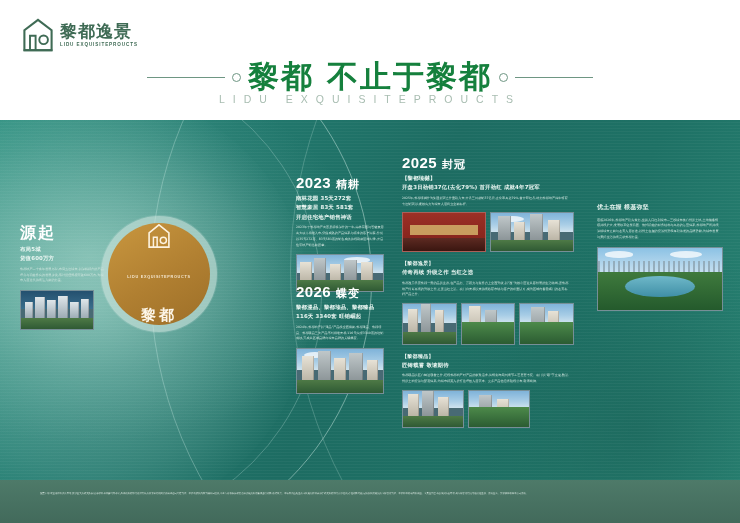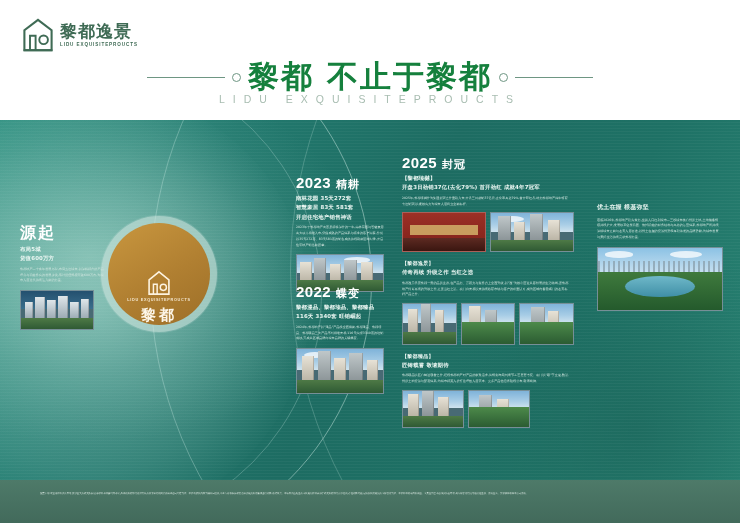--- a/index.html
+++ b/index.html
@@ -53,21 +53,21 @@
   #arc3{left:150px;top:-250px;width:820px;height:820px;border-color:rgba(220,245,238,.3);}
   #arc4{left:290px;top:-300px;width:900px;height:900px;border-color:rgba(220,245,238,.22);}
   #arc-glow{position:absolute;left:-120px;top:-30px;width:430px;height:430px;border-radius:50%;
       background:radial-gradient(circle, rgba(205,240,232,.42) 0%, rgba(205,240,232,.12) 55%, rgba(0,0,0,0) 72%);}
 
   
   #medallion{position:absolute;left:108px;top:103px;width:102px;height:102px;border-radius:50%;
       background:#b98a3c;
       background-image:linear-gradient(150deg,#c9973f 0%,#b07f31 55%,#9d6f28 100%);
       box-shadow:0 0 0 7px rgba(200,226,218,.55), 0 0 0 8px rgba(255,255,255,.12);
-      display:flex;flex-direction:column;align-items:center;justify-content:flex-end;}
+      display:flex;flex-direction:column;align-items:center;justify-content:space-between;}
   #medallion-mark{width:26px;height:26px;position:relative;margin-bottom:2px;}
   #medallion-en{font-size:3.8px;color:#f4e7cf;letter-spacing:.7px;font-weight:bold;margin-bottom:4px;}
   #medallion-cn{font-size:15px;color:#fdf6e8;font-weight:bold;letter-spacing:3px;
       font-family:"DejaVu Sans","Liberation Sans",sans-serif;}
 
   
   .ms{position:absolute;color:#ffffff;}
   .ms-title{display:flex;align-items:baseline;gap:5px;line-height:1;margin-bottom:4px;}
   .ms-year{font-size:15px;font-weight:bold;color:#ffffff;letter-spacing:.4px;}
   .ms-word{font-size:11px;font-weight:bold;color:#ffffff;letter-spacing:1px;
@@ -202,21 +202,21 @@
         <span class="bld dk" style="left:20%;width:14%;height:66%;"></span>
         <span class="bld" style="left:38%;width:13%;height:50%;"></span>
         <span class="bld dk" style="left:55%;width:15%;height:62%;"></span>
         <span class="bld" style="left:74%;width:14%;height:56%;"></span>
         <span class="ground"></span>
       </div>
     </div>
 
     <div class="ms" style="left:296px;top:164px;width:92px;">
       <div class="ms-title">
-        <span class="ms-year">2022</span>
+        <span class="ms-year">2026</span>
         <span class="ms-word">蝶变</span>
       </div>
       <div class="ms-lead" style="white-space:pre-line;">黎都漫品、黎都瑧品、黎都臻品
 116天 3340套 旺销崛起</div>
       <div class="ms-body" style="width:88px;">2024年,黎都地产以"漫品"产品线全面焕新,黎都漫品、黎都瑧品、黎都臻品三大产品序列相继亮相,116天实现3340套的旺销成绩,完成从区域品牌向城市品牌的关键蝶变。</div>
       <div class="photo" style="width:86px;height:44px;margin-top:6px;">
         <span class="sky"></span>
         <span class="cloud" style="left:8%;top:6%;width:26%;height:14%;"></span>
         <span class="bld" style="left:6%;width:14%;height:58%;"></span>
         <span class="bld dk" style="left:24%;width:15%;height:70%;"></span>

